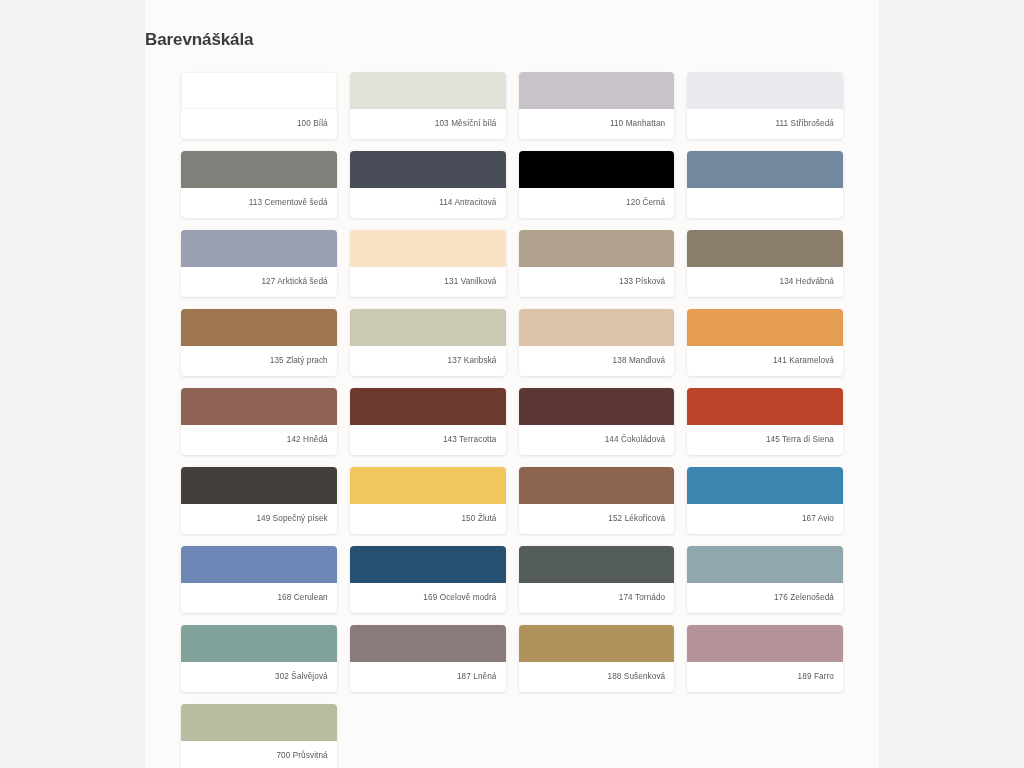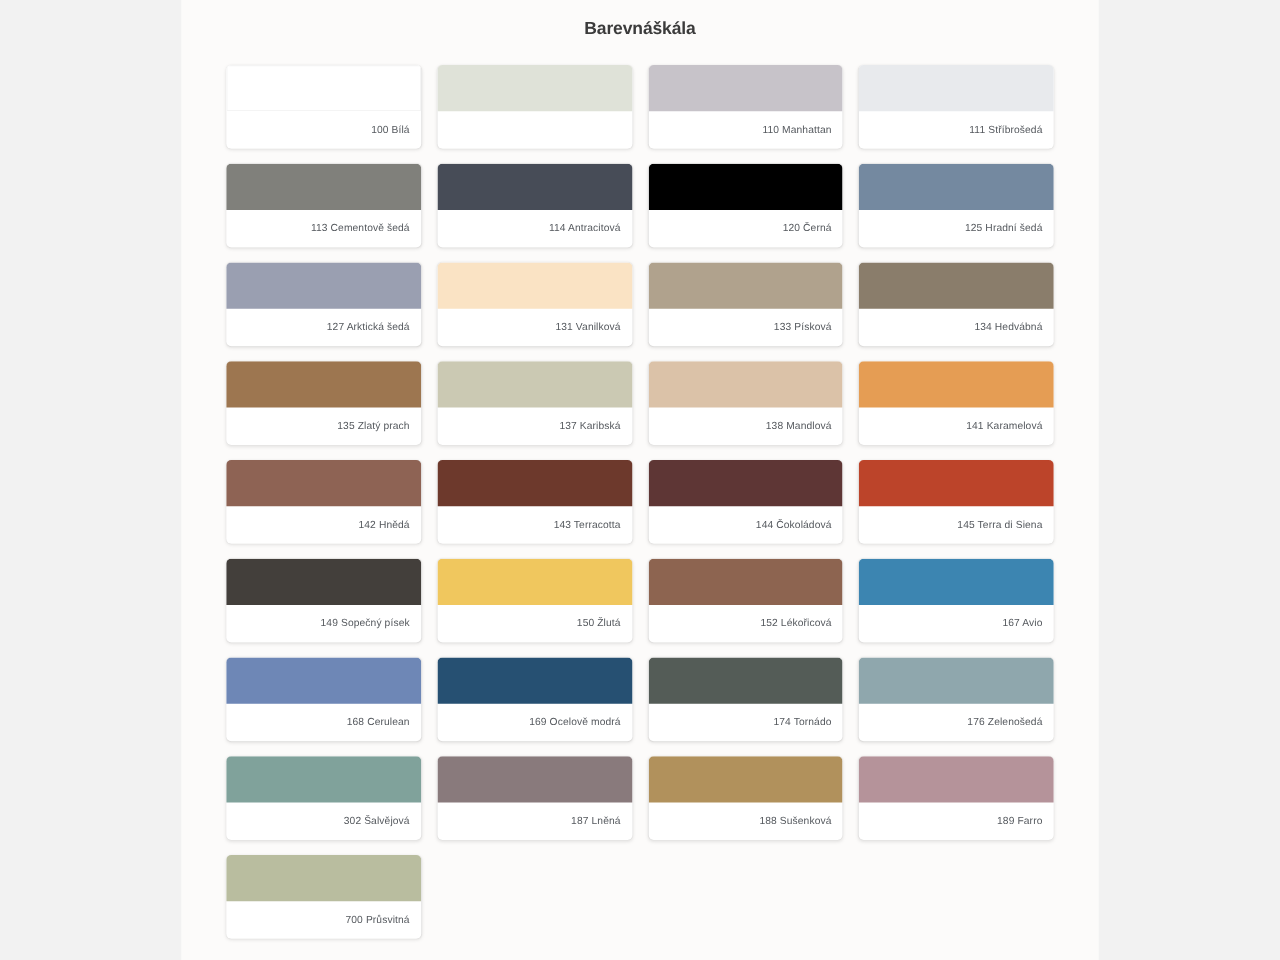--- a/index.html
+++ b/index.html
@@ -27,26 +27,25 @@
     width: 734px;
     margin-left: 145px;
     margin-right: 145px;
     background: #fcfbfa;
     height: 768px;
     padding-top: 14px;
     position: relative;
   }
 
   #page-title {
-    text-align: center;
-    font-size: 14px;
+    font-size: 17px;
     font-weight: bold;
     color: #3b3b3b;
     letter-spacing: -0.1px;
-    margin-top: 0;
+    margin-top: 16px;
     margin-bottom: 0;
   }
 
   #swatch-grid {
     margin-top: 22px;
     padding: 0 36px 0 36px;
     display: grid;
     grid-template-columns: repeat(4, 1fr);
     column-gap: 13px;
     row-gap: 12px;
@@ -87,20 +86,21 @@
 
     <h1 id="page-title">Barevnáškála</h1>
 
     <div id="swatch-grid">
         <div class="swatch-card">
           <div class="swatch-color" style="background: rgb(255, 255, 255); box-shadow: rgb(244, 244, 244) 0px 0px 0px 1px inset;"></div>
           <div class="swatch-label">100 Bílá</div>
         </div>
         <div class="swatch-card">
           <div class="swatch-color" style="background: rgb(223, 226, 216);"></div>
+          <div class="swatch-label">103 Měsíční bílá</div>
         </div>
         <div class="swatch-card">
           <div class="swatch-color" style="background: rgb(199, 195, 201);"></div>
           <div class="swatch-label">110 Manhattan</div>
         </div>
         <div class="swatch-card">
           <div class="swatch-color" style="background: rgb(232, 234, 237);"></div>
           <div class="swatch-label">111 Stříbrošedá</div>
         </div>
         <div class="swatch-card">
@@ -110,21 +110,20 @@
         <div class="swatch-card">
           <div class="swatch-color" style="background: rgb(71, 76, 87);"></div>
           <div class="swatch-label">114 Antracitová</div>
         </div>
         <div class="swatch-card">
           <div class="swatch-color" style="background: rgb(0, 0, 0);"></div>
           <div class="swatch-label">120 Černá</div>
         </div>
         <div class="swatch-card">
           <div class="swatch-color" style="background: rgb(116, 137, 160);"></div>
-          <div class="swatch-label">125 Hradní šedá</div>
         </div>
         <div class="swatch-card">
           <div class="swatch-color" style="background: rgb(154, 159, 177);"></div>
           <div class="swatch-label">127 Arktická šedá</div>
         </div>
         <div class="swatch-card">
           <div class="swatch-color" style="background: rgb(250, 227, 196);"></div>
           <div class="swatch-label">131 Vanilková</div>
         </div>
         <div class="swatch-card">

